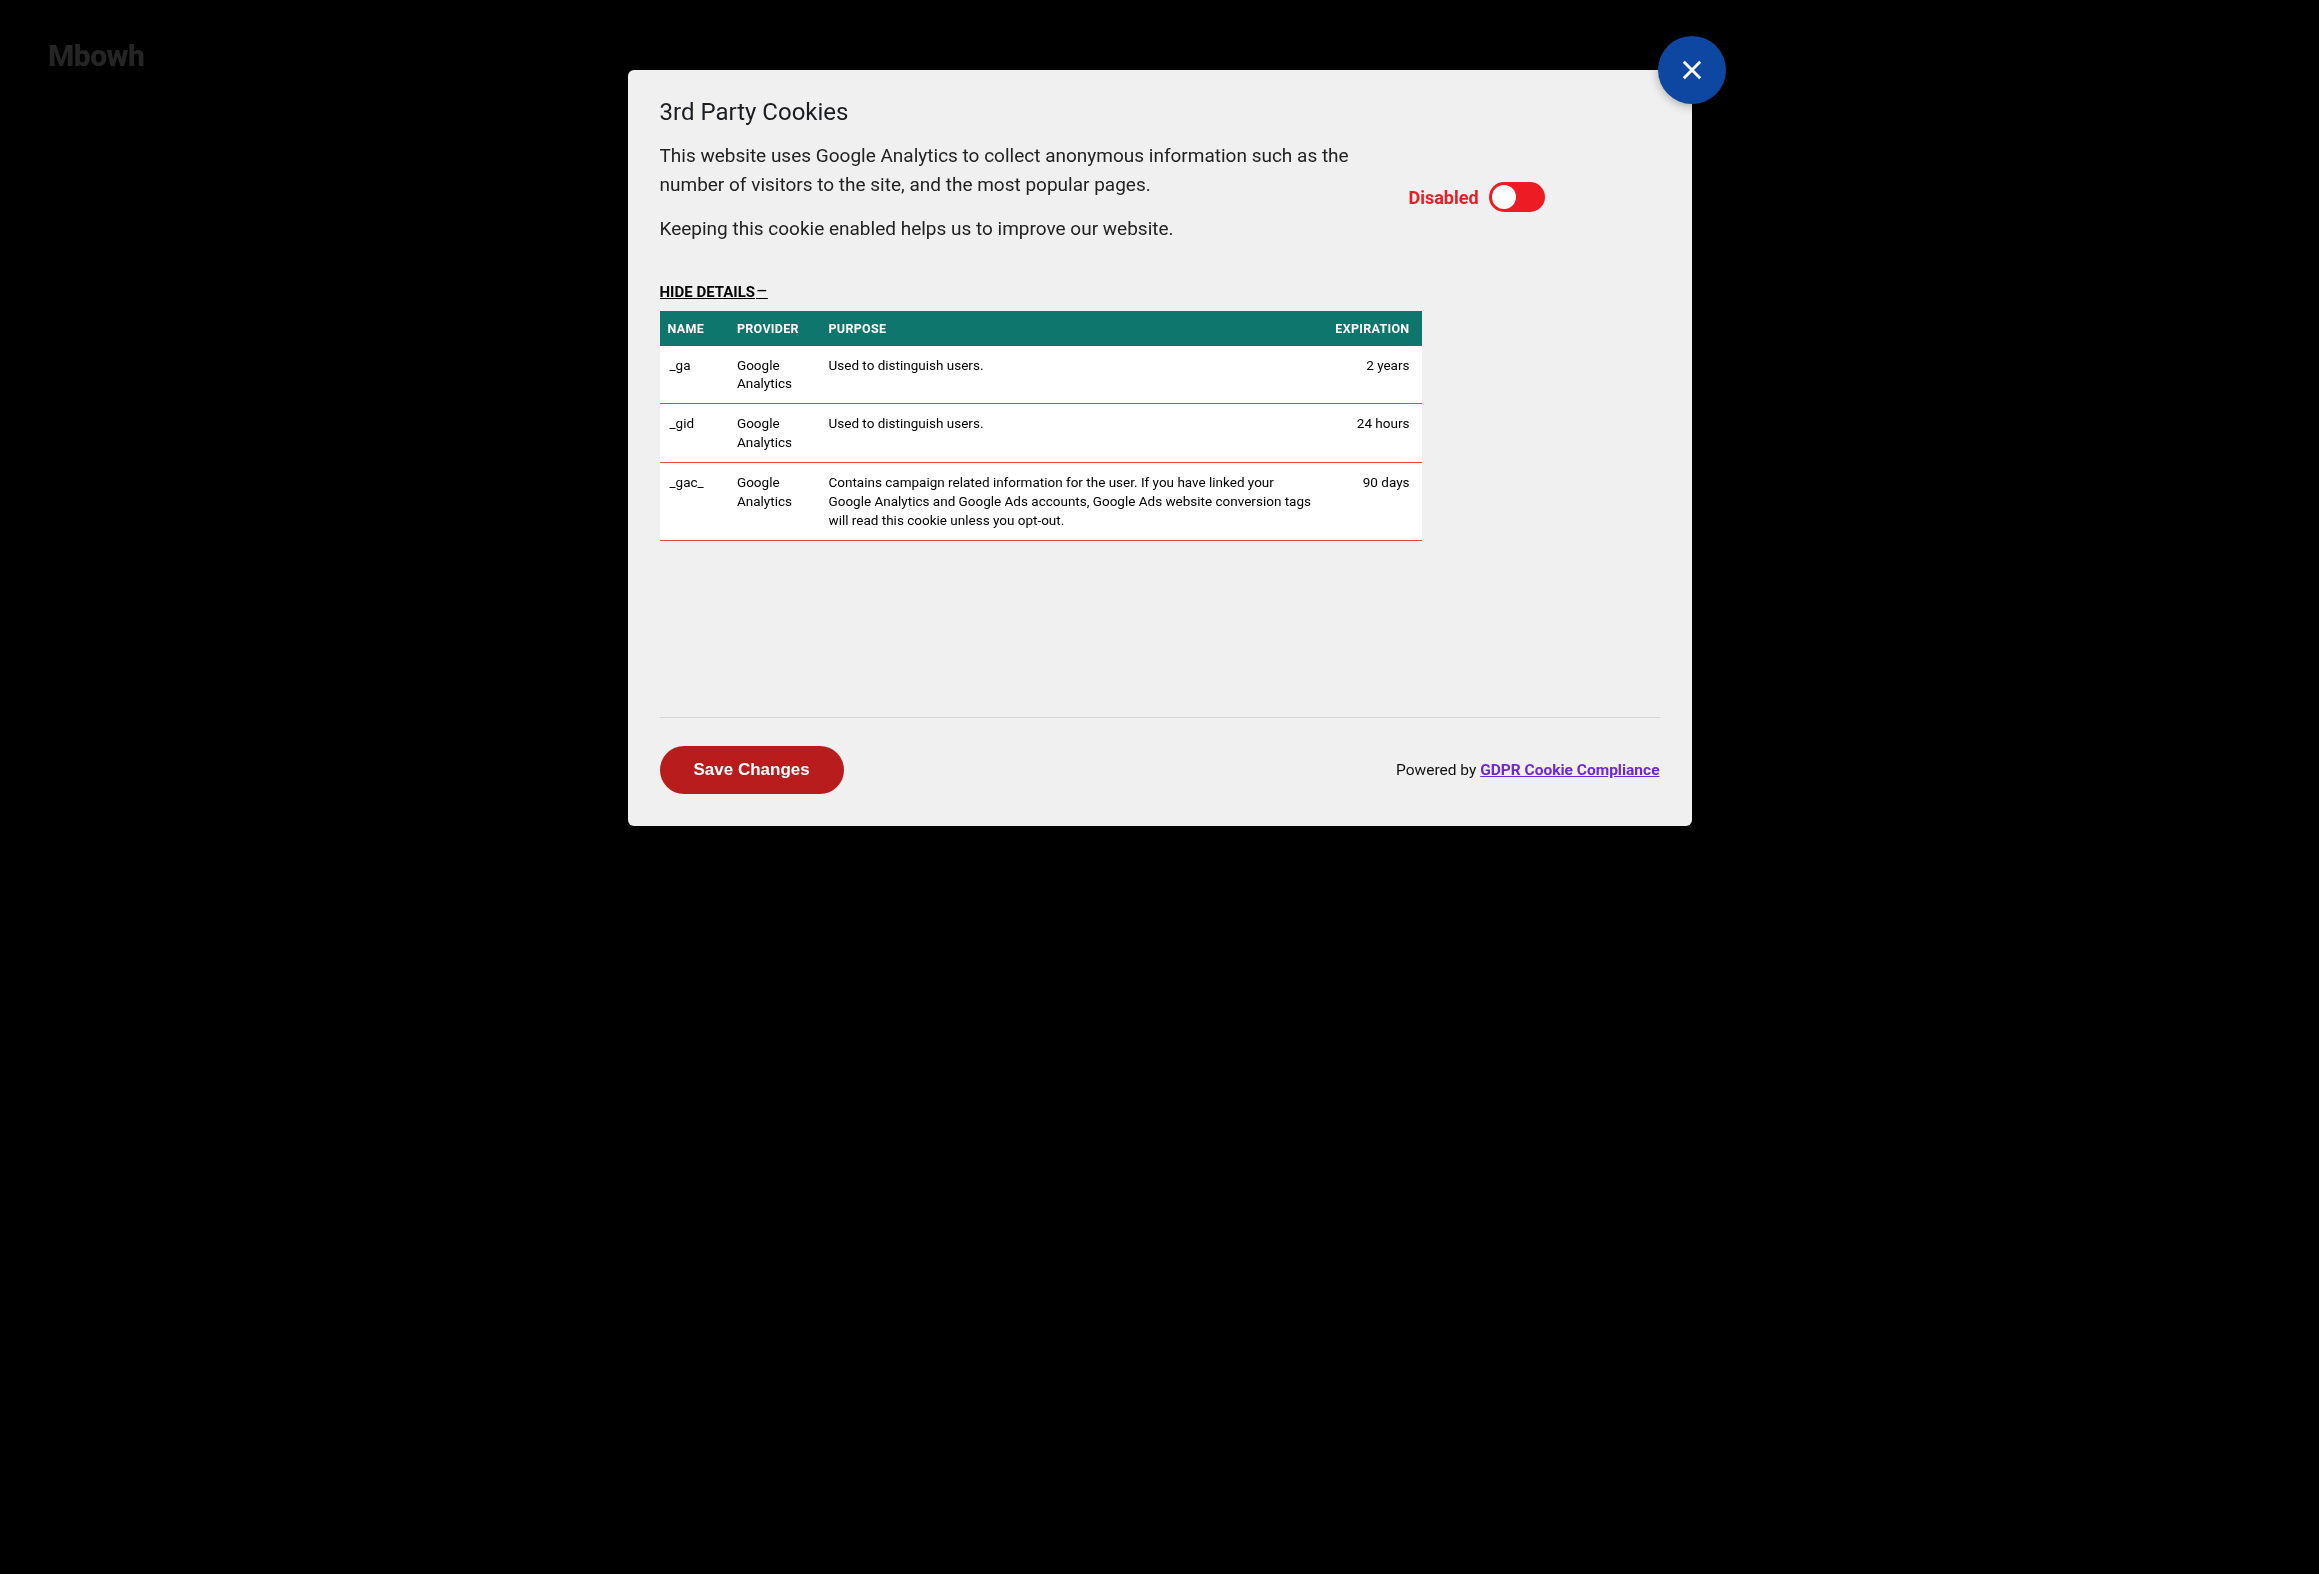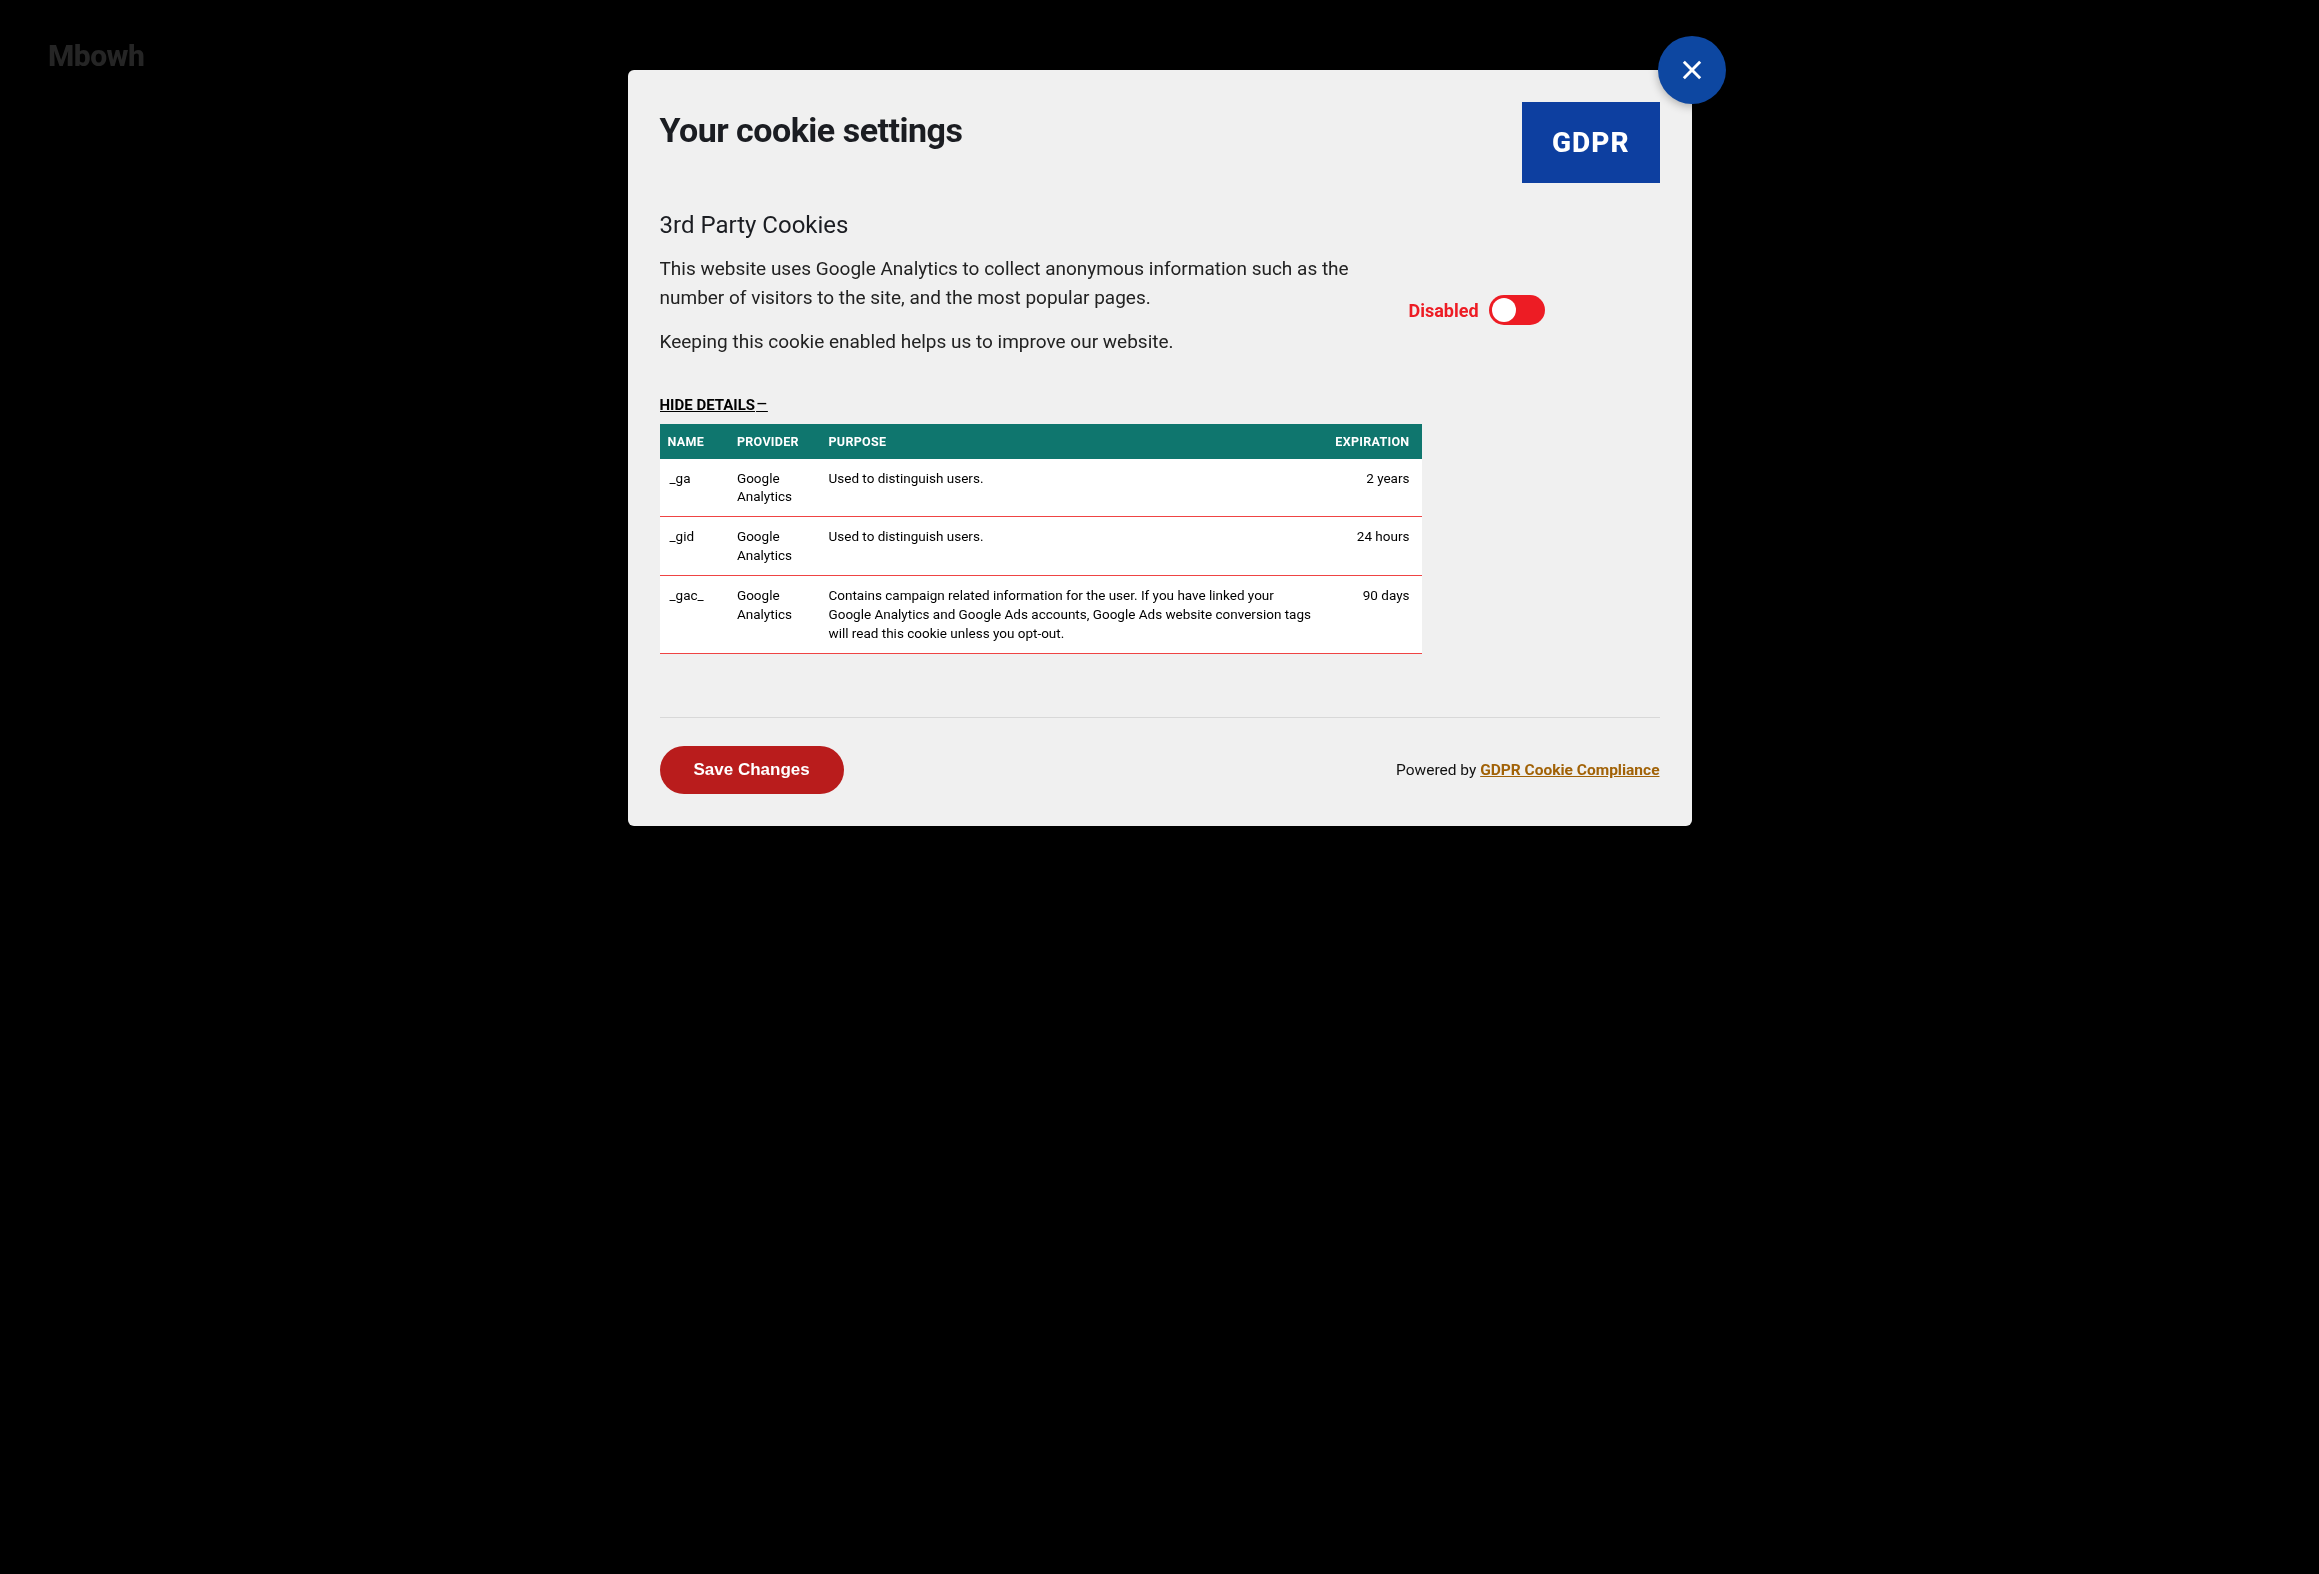--- a/index.html
+++ b/index.html
@@ -208,43 +208,39 @@
     padding: 14px 34px;
     font-size: 17px;
     font-weight: 700;
     cursor: pointer;
   }
   .powered {
     font-size: 15.5px;
     color: #111;
   }
   .powered a {
-    color: #a16207;
+    color: #6d28d9;
     font-weight: 700;
     text-decoration: underline;
   }
 </style>
 </head>
 <body>
 
 <div class="bg-logo">Mbowh</div>
 
 <div class="modal-overlay">
   <div class="modal">
 
     <div class="close-btn">
       <svg viewBox="0 0 24 24">
           <path d="M5 5 L19 19 M19 5 L5 19"></path>
         </svg>
     </div>
 
-    <div class="modal-header">
-      <h1 class="modal-title">Your cookie settings</h1>
-      <div class="gdpr-badge">GDPR</div>
-    </div>
 
     <div class="modal-body">
       <div class="scroll-area">
 
         <h2 class="subheading">3rd Party Cookies</h2>
 
         <div class="section">
           <div class="section-text">
             <p>This website uses Google Analytics to collect anonymous information such as the number of visitors to the site, and the most popular pages.</p>
             <p>Keeping this cookie enabled helps us to improve our website.</p>

